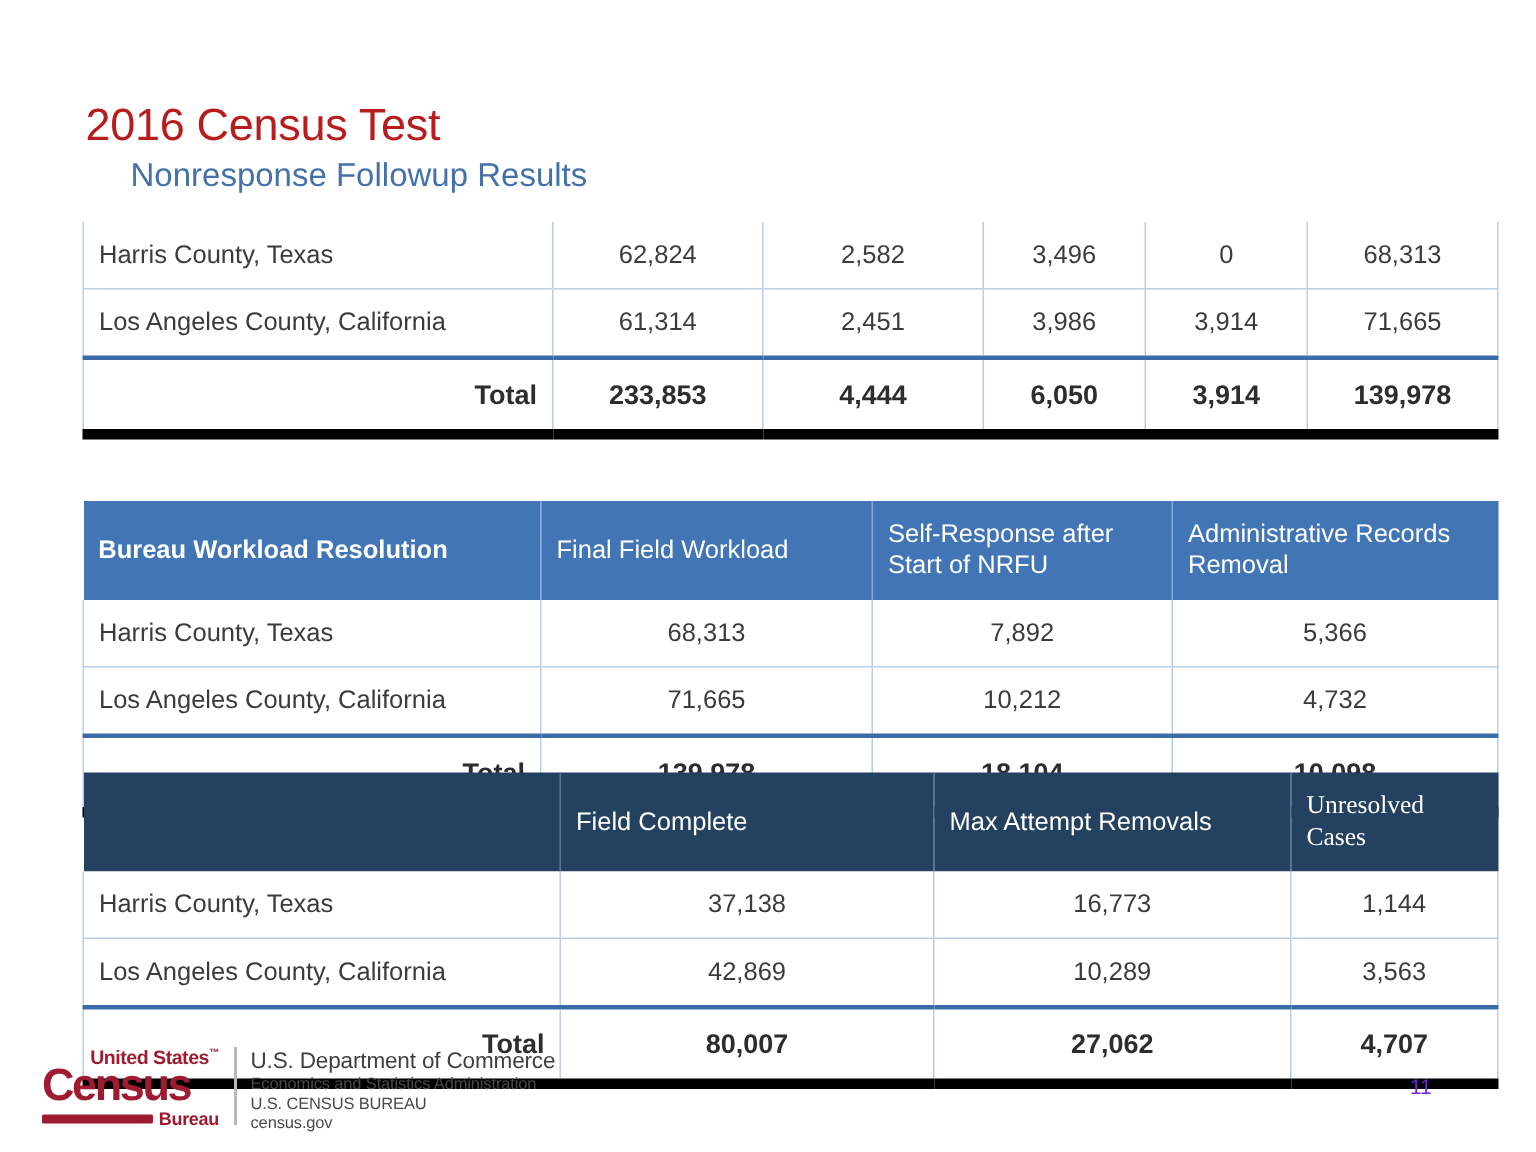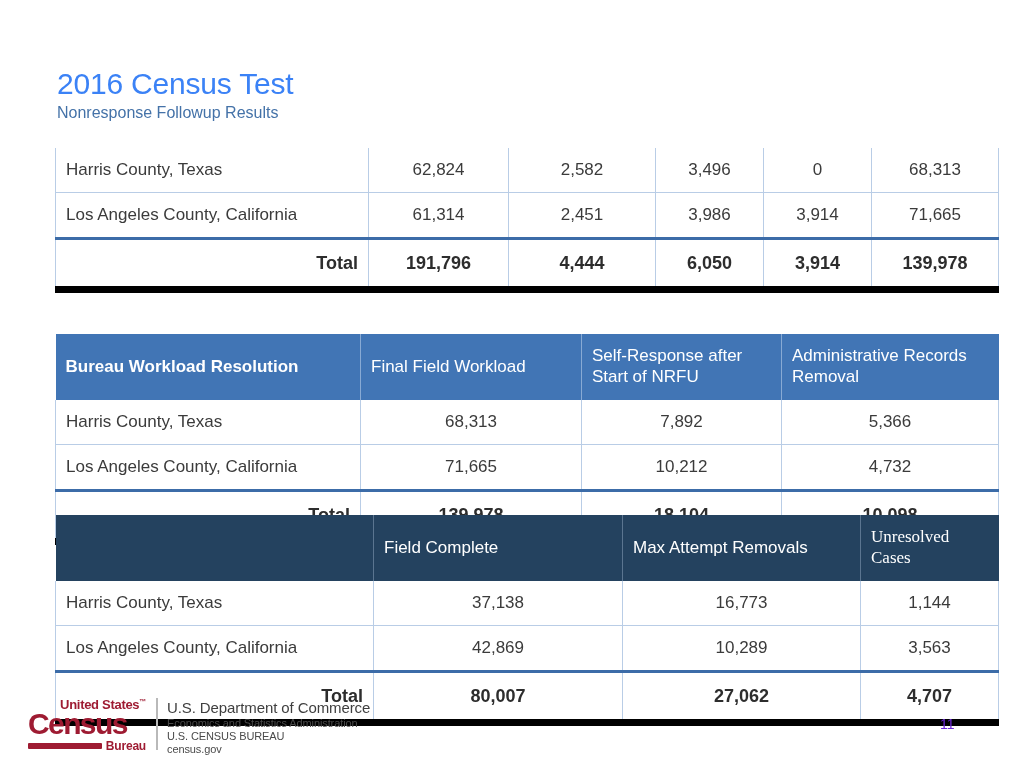--- a/index.html
+++ b/index.html
@@ -17,33 +17,34 @@
 
   
   .title-block {
     position: absolute;
     left: 57px;
     top: 68px;
     width: 900px;
   }
   .slide-title {
     font-size: 30px;
-    color: #3b82f6;
+    color: #b91c1c;
     font-weight: 400;
     line-height: 1.08;
     letter-spacing: -0.2px;
     white-space: nowrap;
   }
   .slide-subtitle {
-    font-size: 16px;
+    font-size: 22px;
     color: #4472a8;
     font-weight: 400;
     line-height: 1.15;
     margin-top: 4px;
     white-space: nowrap;
+    margin-left: 30px;
   }
 
   
   .tbl {
     position: absolute;
     left: 55px;
     width: 943px;
     border-collapse: collapse;
     table-layout: fixed;
   }
@@ -233,21 +234,21 @@
     <tr class="body-row">
       <td class="c-left">Los Angeles County, California</td>
       <td class="c-ctr">61,314</td>
       <td class="c-ctr">2,451</td>
       <td class="c-ctr">3,986</td>
       <td class="c-ctr">3,914</td>
       <td class="c-ctr">71,665</td>
     </tr>
     <tr class="total-row">
       <td class="c-right">Total</td>
-      <td class="c-ctr">191,796</td>
+      <td class="c-ctr">233,853</td>
       <td class="c-ctr">4,444</td>
       <td class="c-ctr">6,050</td>
       <td class="c-ctr">3,914</td>
       <td class="c-ctr">139,978</td>
     </tr>
   </tbody>
 </table>
 
 <table class="tbl" style="top:334px;">
   <colgroup>

